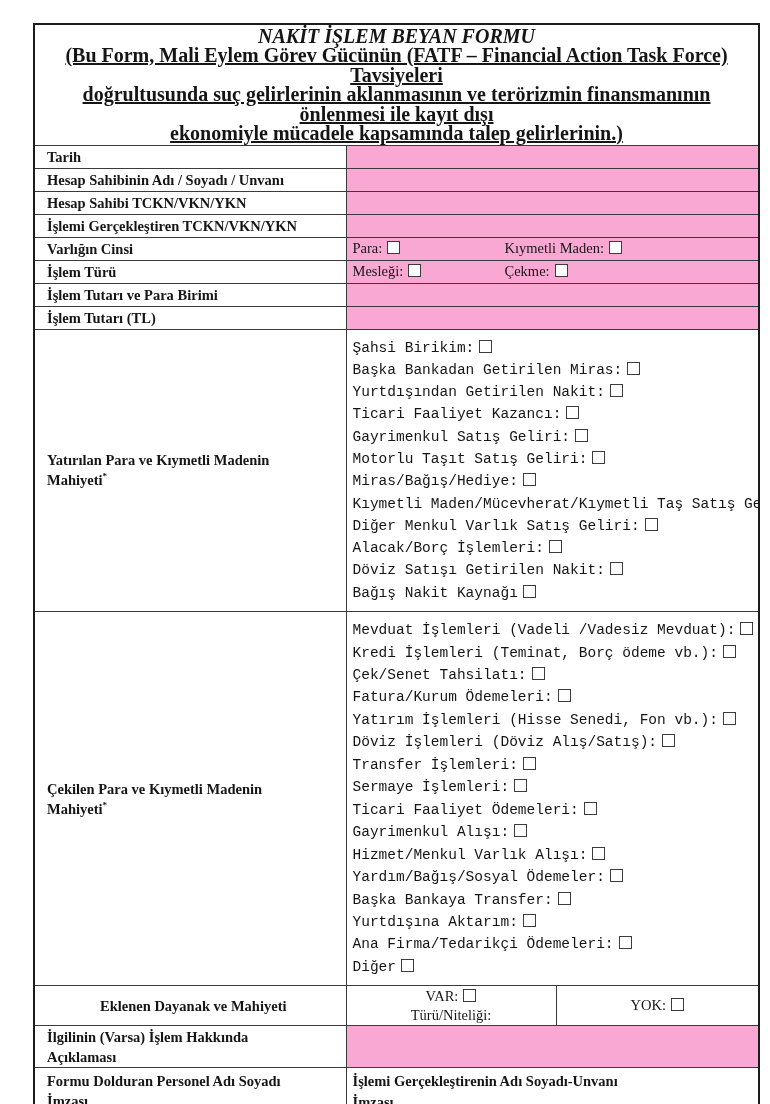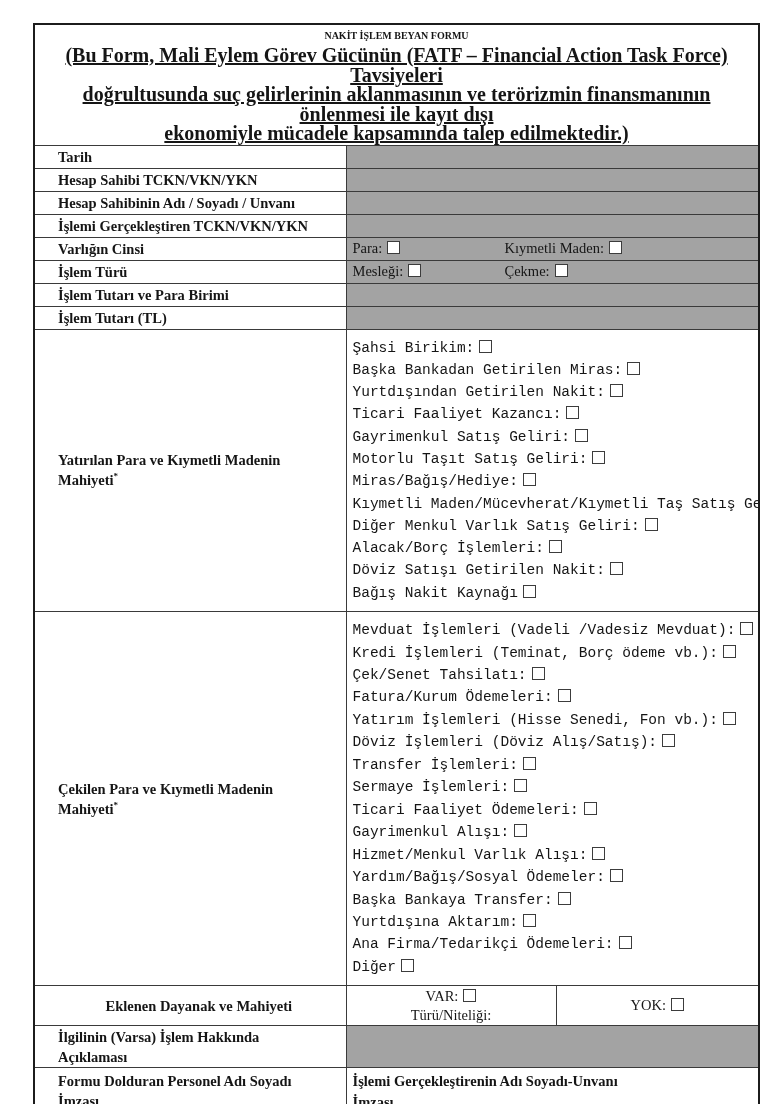--- a/index.html
+++ b/index.html
@@ -10,27 +10,27 @@
   
   tr.r-header{height:80px;}
   tr.r-s{height:23px;}
   tr.r-sec1{height:268px;}
   tr.r-sec2{height:360px;}
   tr.r-var{height:40px;text-align:center;}
   tr.r-exp{height:42px;margin-top:13px;}
   tr.r-sig{height:57px;}
   
   td.header-cell{text-align:center;font-weight:bold;padding:1px 4px;}
-  .title-line{font-size:10px;line-height:20px;}
+  .title-line{font-size:20px;line-height:20px;font-style:italic;}
   .sub-line{font-size:20px;line-height:19.5px;text-decoration:underline;}
   
-  td.lbl{font-weight:bold;padding-left:23px;line-height:20px;}
+  td.lbl{font-weight:bold;padding-left:12px;line-height:20px;}
   td.sec-lbl{vertical-align:middle;}
   
-  td.val{background:#a3a3a3;}
+  td.val{background:#f9a8d4;}
   td.opts-cell{vertical-align:top;padding:7px 6px;font-family:Liberation Mono, monospace;}
   .opt{white-space:nowrap;}
   .lh1 .opt{line-height:22.3px;}
   .lh2 .opt{line-height:22.45px;}
   .grp{display:inline-block;width:152px;}
   
   .cb{display:inline-block;width:11px;height:11px;border:1px solid #3c3c3c;background:#fff;margin-left:5px;vertical-align:-1px;}
   sup{font-size:9px;vertical-align:super;line-height:0;}
   .var-cell{vertical-align:middle;line-height:19px;}
   .sig-cell{vertical-align:top;padding-top:3px;font-weight:bold;line-height:21px;}
@@ -45,34 +45,34 @@
         <col style="width:210px">
         <col style="width:203px">
       </colgroup>
 
   <tbody>
         <tr class="r-header">
     <td class="header-cell" colspan="3">
       <div class="title-line">NAKİT İŞLEM BEYAN FORMU</div>
       <div class="sub-line">(Bu Form, Mali Eylem Görev Gücünün (FATF – Financial Action Task Force) Tavsiyeleri</div>
       <div class="sub-line">doğrultusunda suç gelirlerinin aklanmasının ve terörizmin finansmanının önlenmesi ile kayıt dışı</div>
-      <div class="sub-line">ekonomiyle mücadele kapsamında talep edilmektedir.)</div>
+      <div class="sub-line">ekonomiyle mücadele kapsamında talep gelirlerinin.)</div>
     </td>
   </tr>
 
   <tr class="r-s">
     <td class="lbl">Tarih</td>
     <td class="val" colspan="2"></td>
   </tr>
   <tr class="r-s">
-    <td class="lbl">Hesap Sahibi TCKN/VKN/YKN</td>
+    <td class="lbl">Hesap Sahibinin Adı / Soyadı / Unvanı</td>
     <td class="val" colspan="2"></td>
   </tr>
   <tr class="r-s">
-    <td class="lbl">Hesap Sahibinin Adı / Soyadı / Unvanı</td>
+    <td class="lbl">Hesap Sahibi TCKN/VKN/YKN</td>
     <td class="val" colspan="2"></td>
   </tr>
   <tr class="r-s">
     <td class="lbl">İşlemi Gerçekleştiren TCKN/VKN/YKN</td>
     <td class="val" colspan="2"></td>
   </tr>
 
   <tr class="r-s">
     <td class="lbl">Varlığın Cinsi</td>
     <td class="val" colspan="2">

